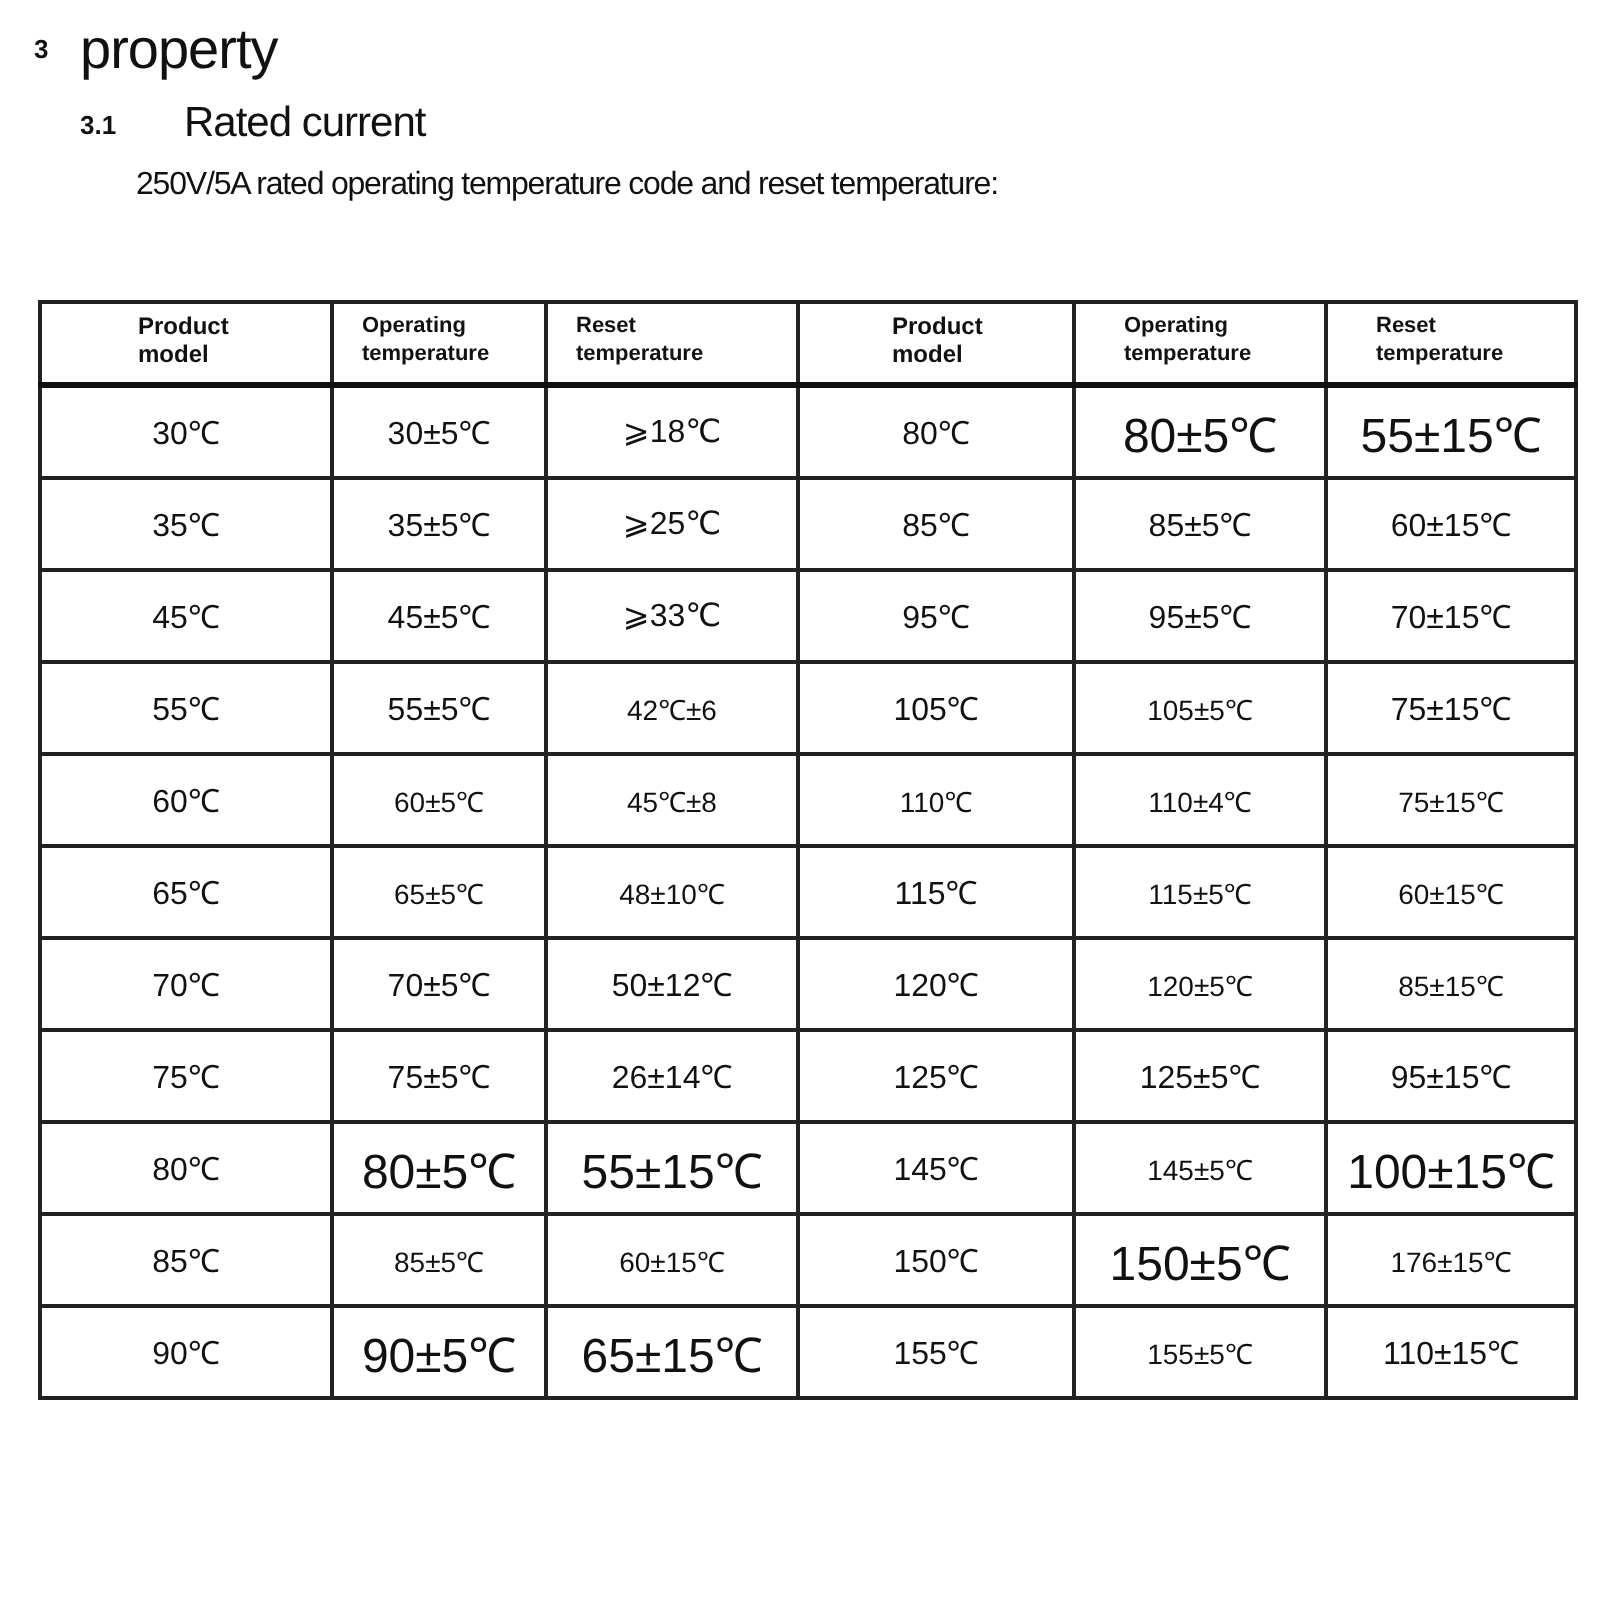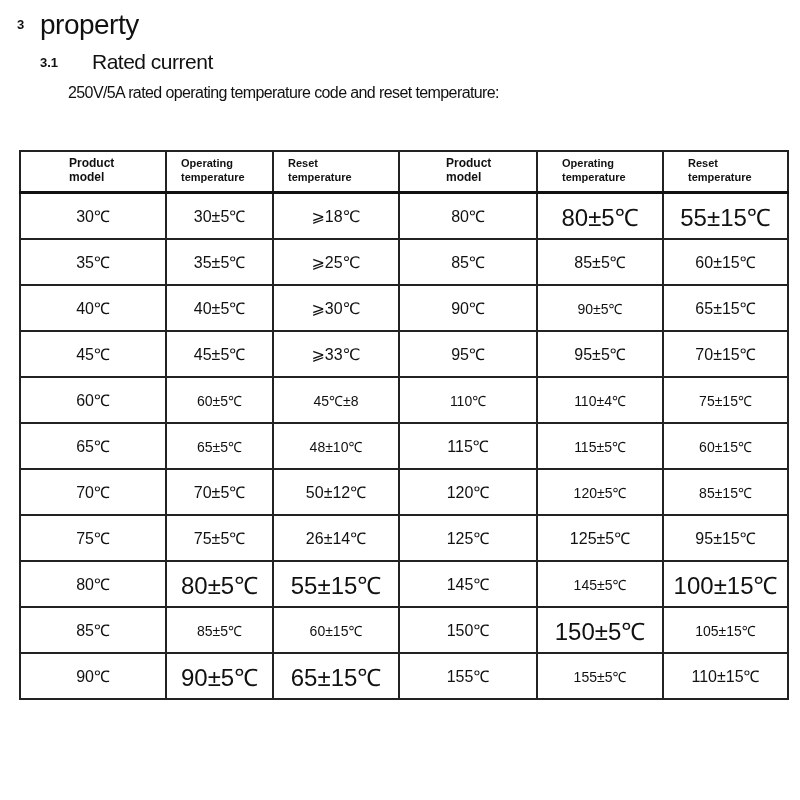--- a/index.html
+++ b/index.html
@@ -85,34 +85,34 @@
       </tr>
       <tr>
         <td>35℃</td>
         <td>35±5℃</td>
         <td>⩾25℃</td>
         <td>85℃</td>
         <td>85±5℃</td>
         <td>60±15℃</td>
       </tr>
       <tr>
-        <td>40℃</td>
-        <td>40±5℃</td>
-        <td>⩾30℃</td>
-        <td>90℃</td>
-        <td class="small">90±5℃</td>
-        <td>65±15℃</td>
-      </tr>
-      <tr>
         <td>45℃</td>
         <td>45±5℃</td>
         <td>⩾33℃</td>
         <td>95℃</td>
         <td>95±5℃</td>
         <td>70±15℃</td>
+      </tr>
+      <tr>
+        <td>55℃</td>
+        <td>55±5℃</td>
+        <td class="small">42℃±6</td>
+        <td>105℃</td>
+        <td class="small">105±5℃</td>
+        <td>75±15℃</td>
       </tr>
       <tr>
         <td>60℃</td>
         <td class="small">60±5℃</td>
         <td class="small">45℃±8</td>
         <td class="small">110℃</td>
         <td class="small">110±4℃</td>
         <td class="small">75±15℃</td>
       </tr>
       <tr>
@@ -146,21 +146,21 @@
         <td>145℃</td>
         <td class="small">145±5℃</td>
         <td class="big">100±15℃</td>
       </tr>
       <tr>
         <td>85℃</td>
         <td class="small">85±5℃</td>
         <td class="small">60±15℃</td>
         <td>150℃</td>
         <td class="big">150±5℃</td>
-        <td class="small">105±15℃</td>
+        <td class="small">176±15℃</td>
       </tr>
       <tr>
         <td>90℃</td>
         <td class="big">90±5℃</td>
         <td class="big">65±15℃</td>
         <td>155℃</td>
         <td class="small">155±5℃</td>
         <td>110±15℃</td>
       </tr>
     </tbody>

